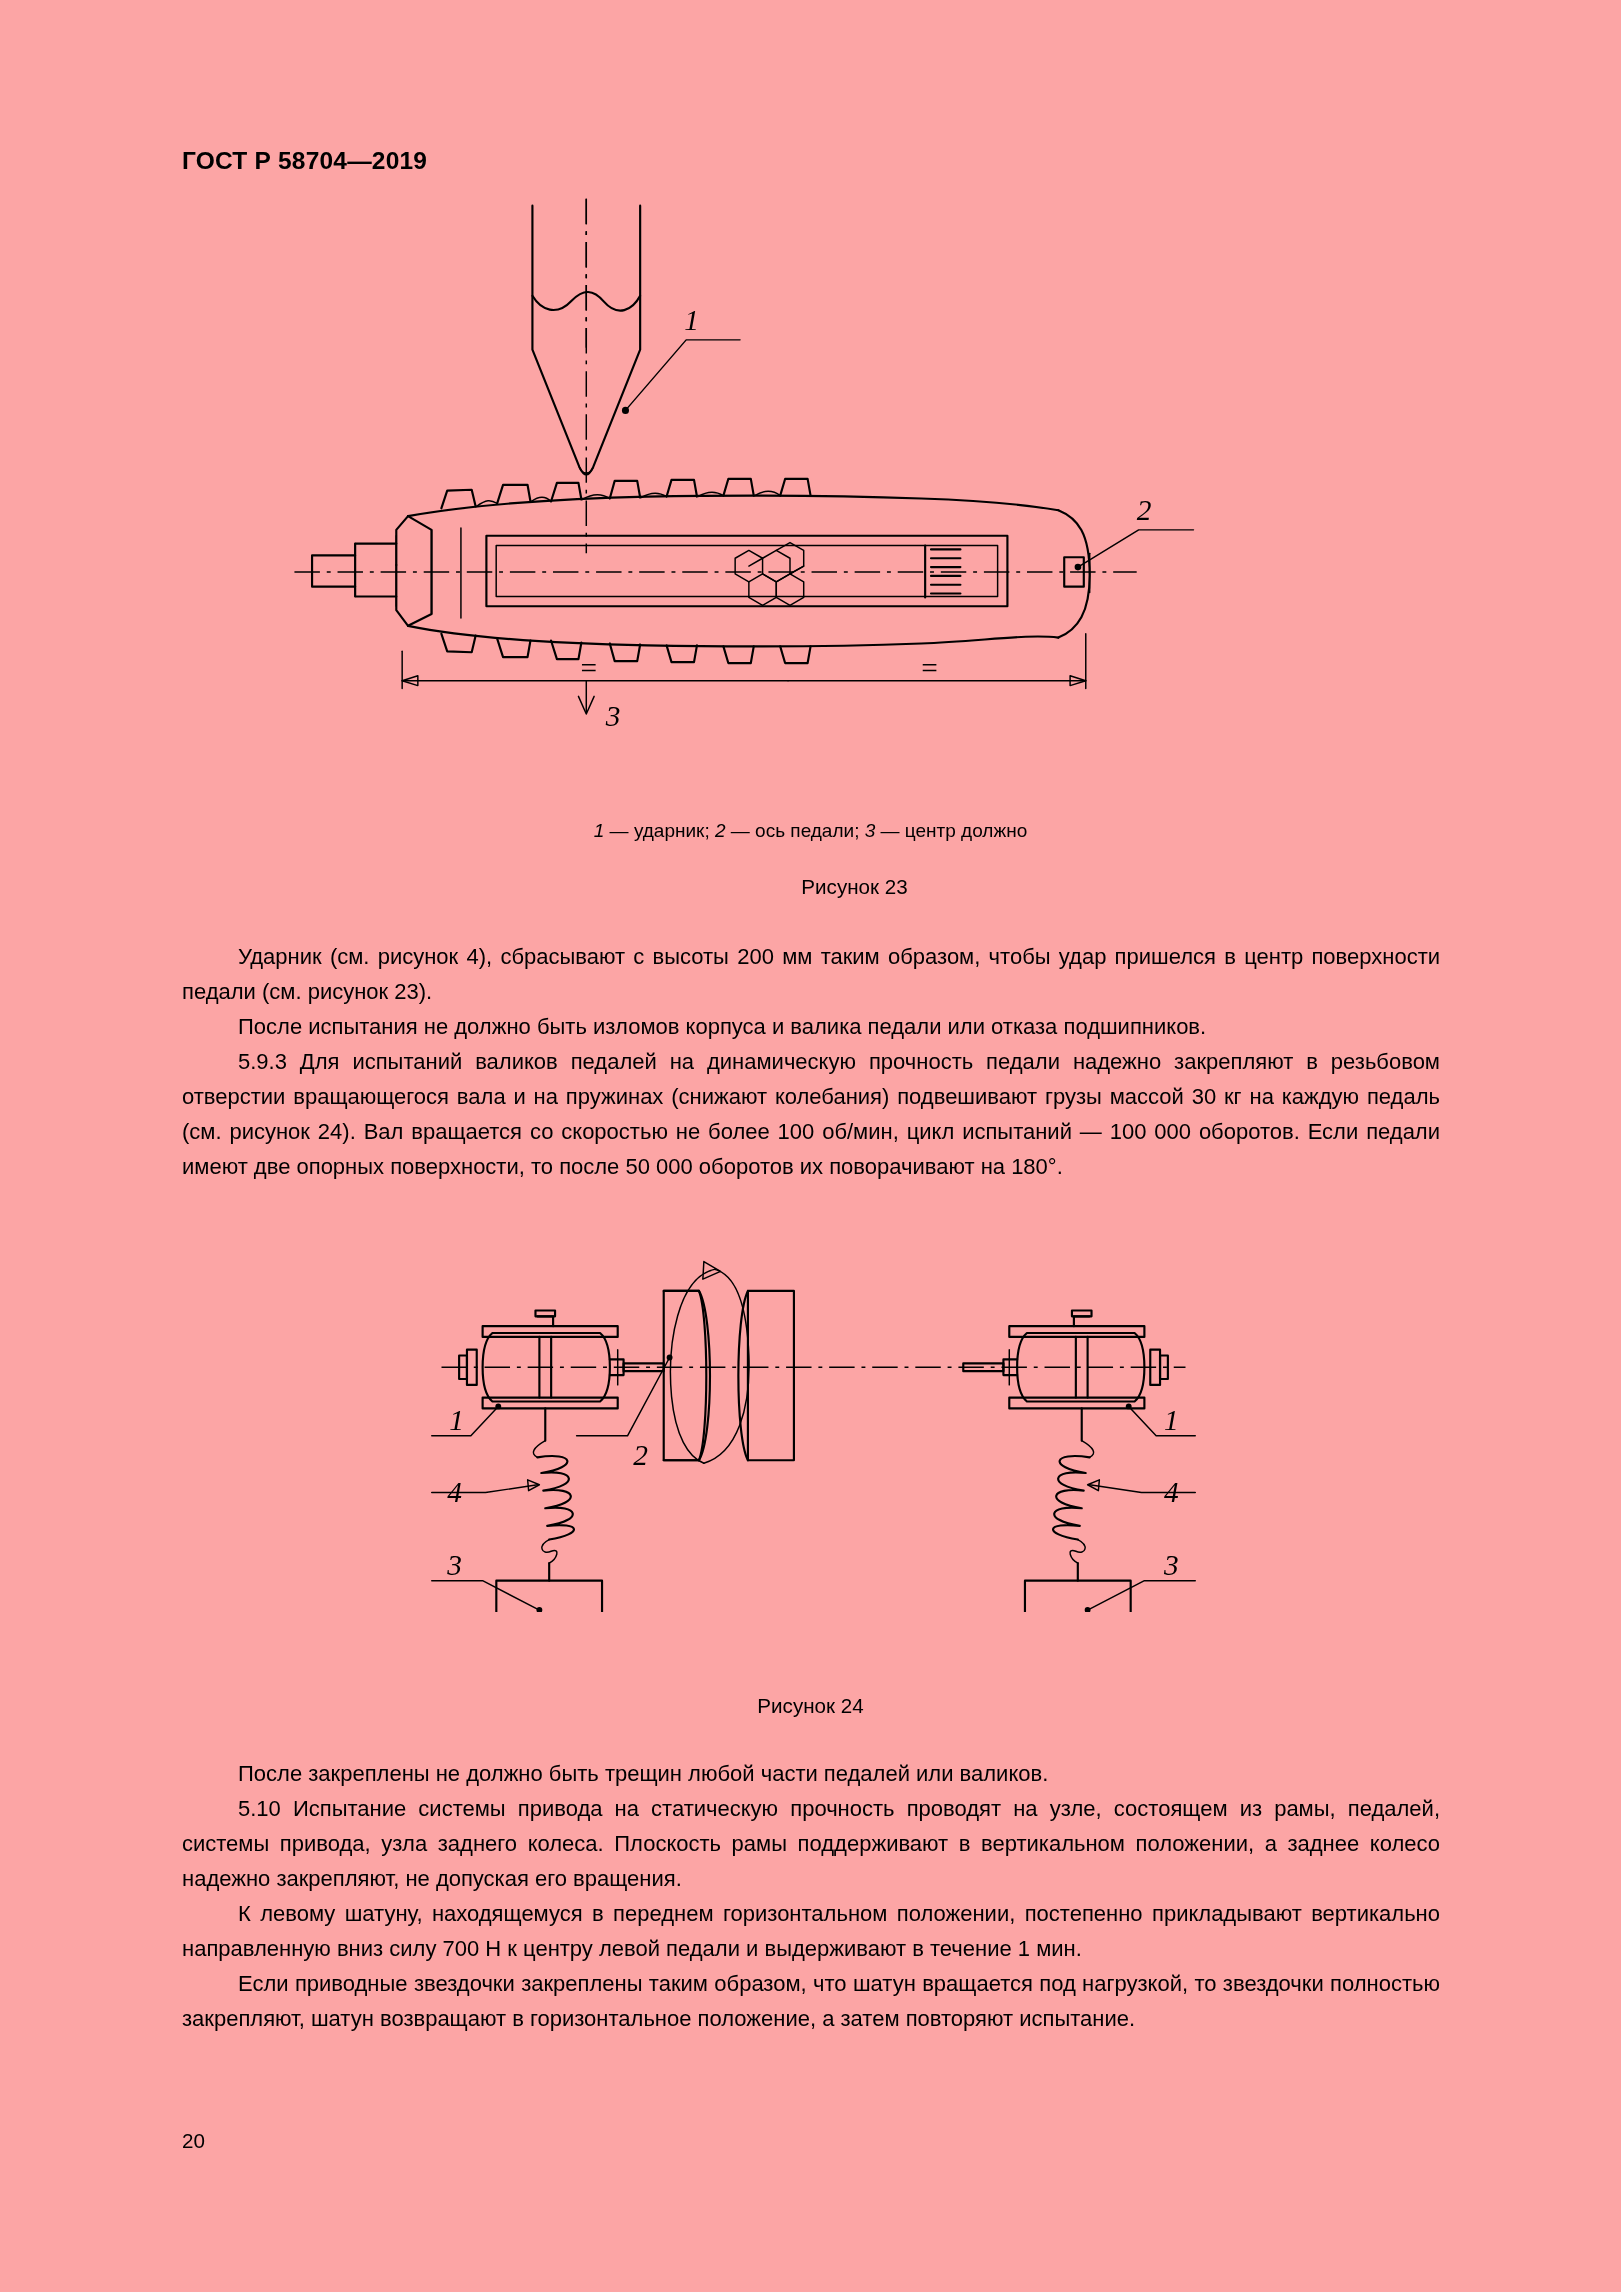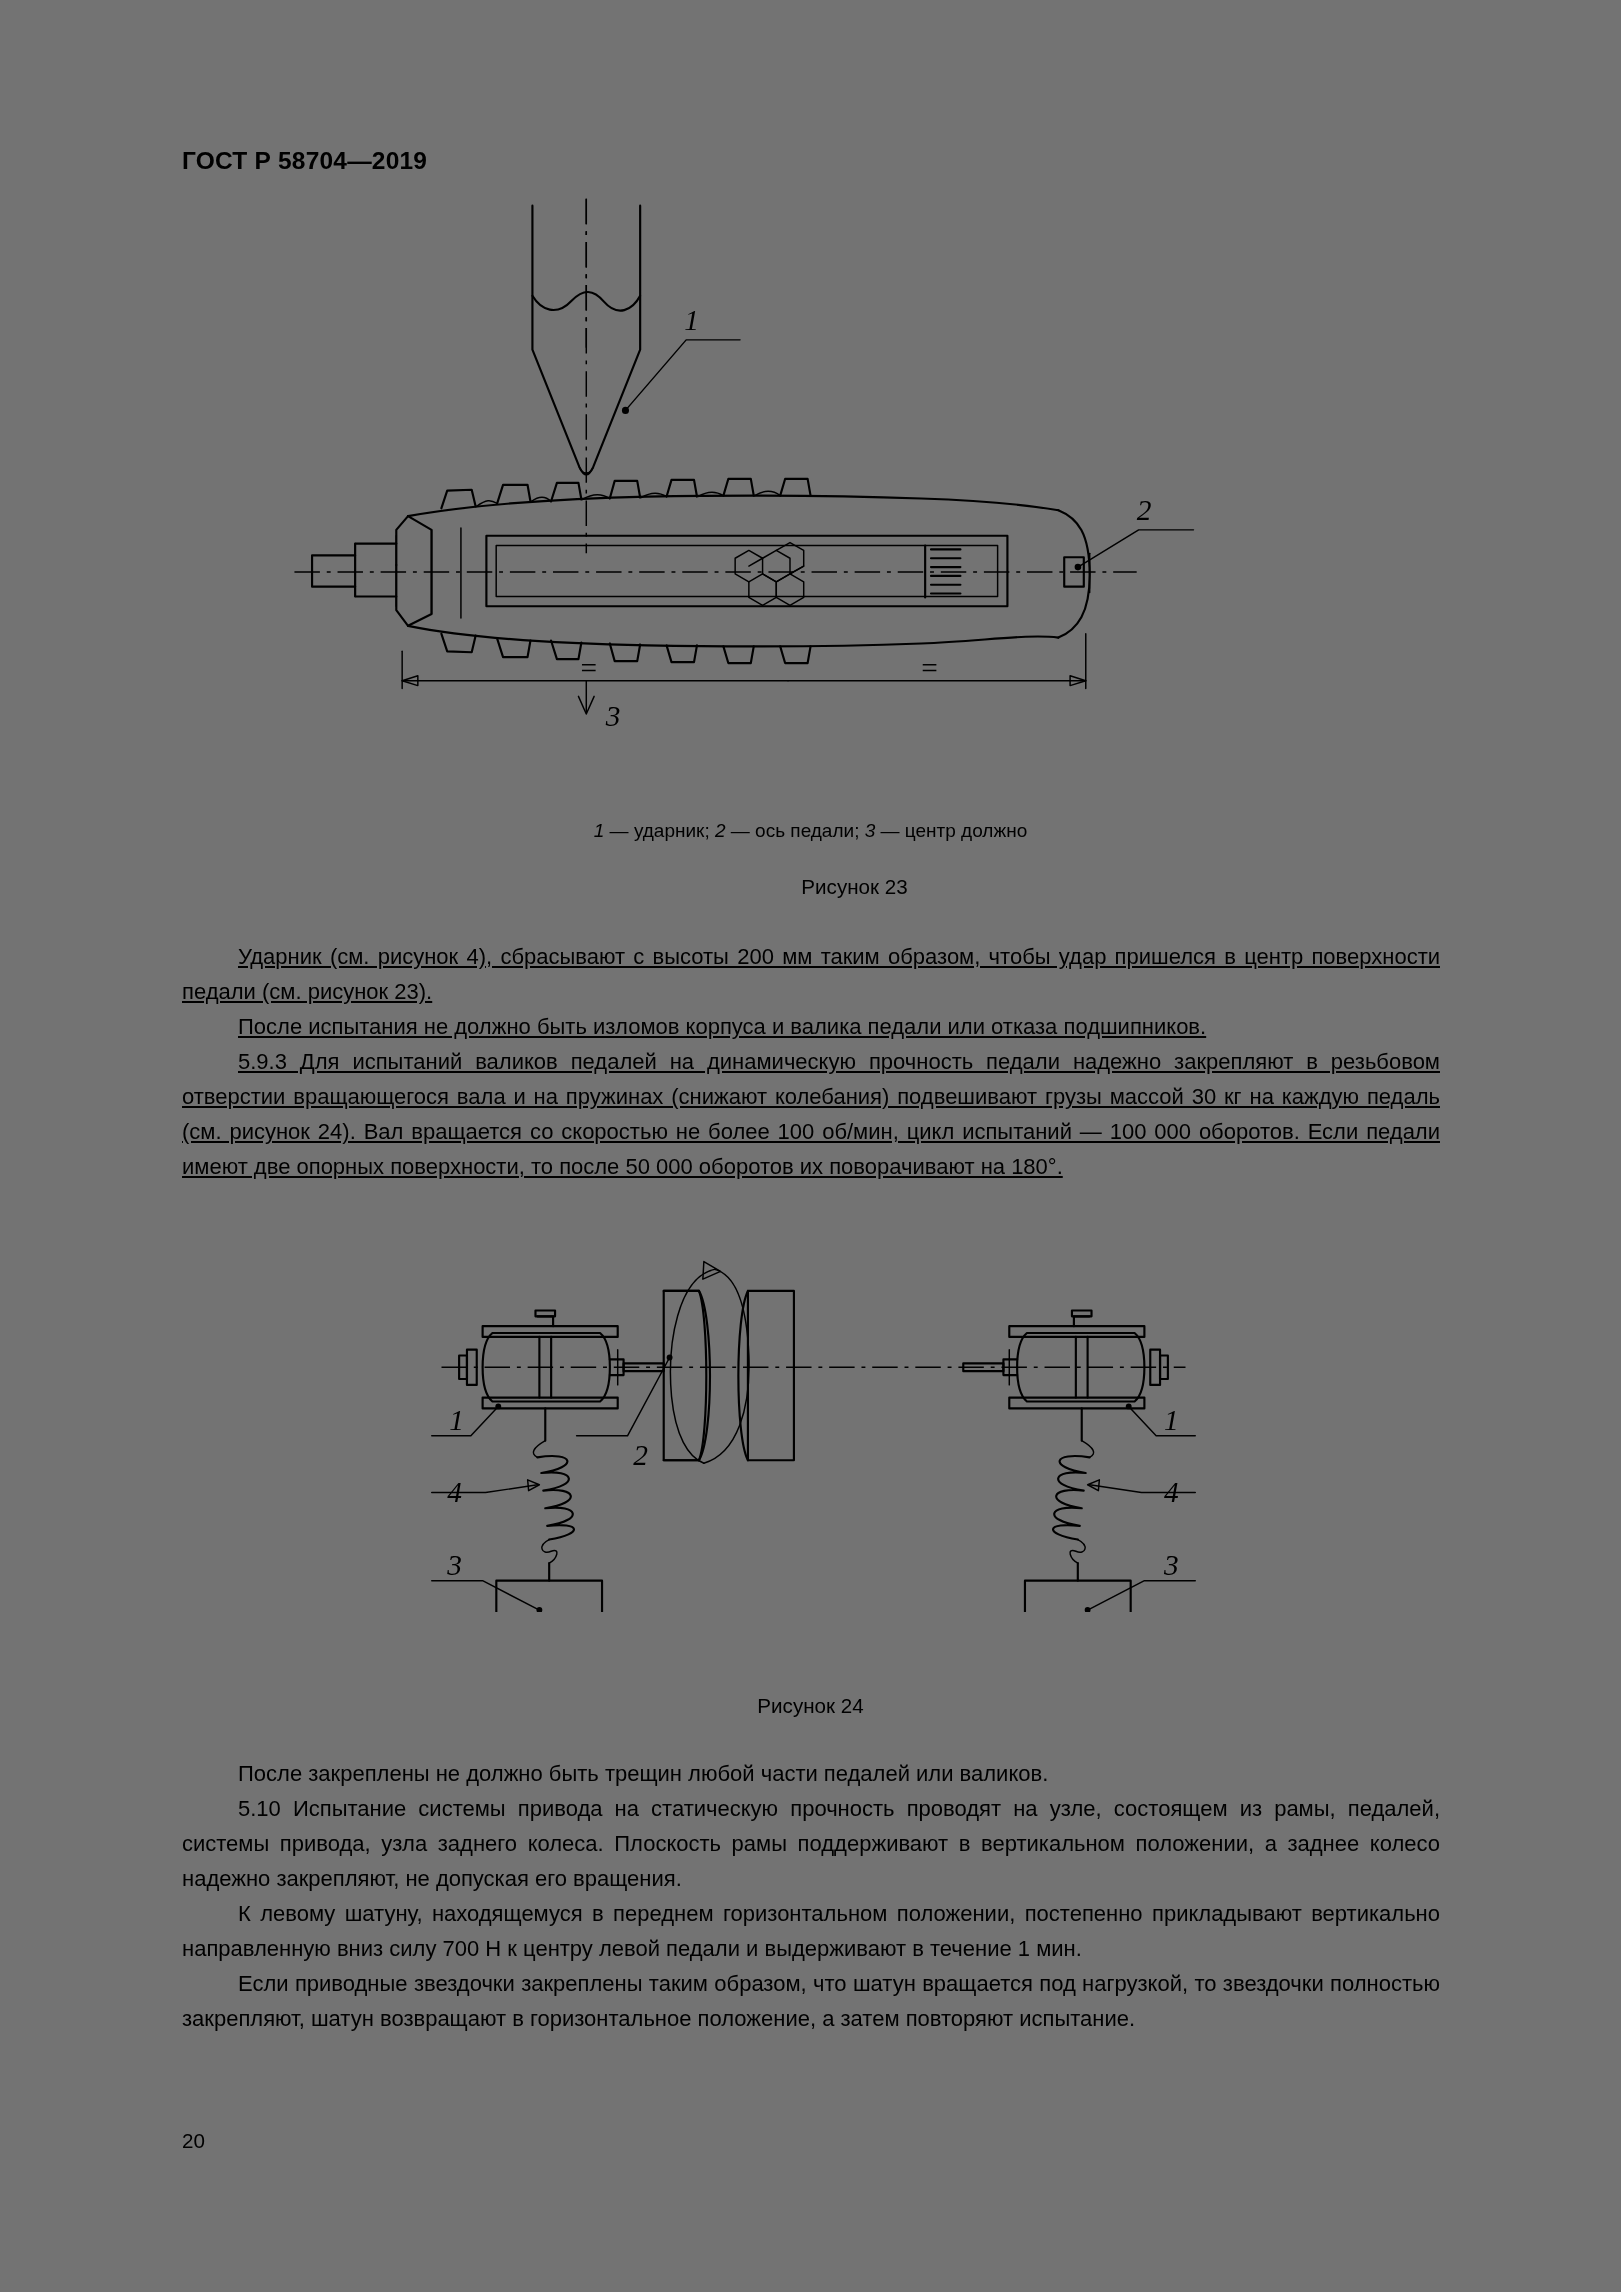--- a/index.html
+++ b/index.html
@@ -4,21 +4,21 @@
 <style>
   html, body {
     margin: 0;
     padding: 0;
     background: #ffffff;
   }
   .page {
     position: relative;
     width: 1621px;
     height: 2293px;
-    background: #737373;
+    background: #fca5a5;
     font-family: "Liberation Sans", sans-serif;
     color: #000000;
     overflow: hidden;
     box-sizing: border-box;
   }
   .header {
     position: absolute;
     left: 182px;
     top: 147px;
     font-size: 24.5px;
@@ -193,21 +193,21 @@
       <text class="lbl" x="318" y="546">3</text>
     </svg>
   </div>
 
   <div class="fig-legend" style="top:820px;">
     <span><i>1</i><span> — ударник; </span></span><span><i>2</i><span> — ось педали; </span></span><span><i>3</i><span> — центр должно</span></span>
   </div>
 
   <div class="fig-caption" style="top:875px;padding-left:44px;">Рисунок 23</div>
 
-  <div class="body-text" style="top:939px;text-decoration:underline;">
+  <div class="body-text" style="top:939px;">
     <p>Ударник (см. рисунок 4), сбрасывают с высоты 200 мм таким образом, чтобы удар пришелся в центр поверхности педали (см. рисунок 23).</p>
     <p>После испытания не должно быть изломов корпуса и валика педали или отказа подшипников.</p>
     <p>5.9.3 Для испытаний валиков педалей на динамическую прочность педали надежно закрепляют в резьбовом отверстии вращающегося вала и на пружинах (снижают колебания) подвешивают грузы массой 30 кг на каждую педаль (см. рисунок 24). Вал вращается со скоростью не более 100 об/мин, цикл испытаний — 100 000 оборотов. Если педали имеют две опорных поверхности, то после 50 000 оборотов их поворачивают на 180°.</p>
   </div>
 
   <div class="fig24-svg-wrap">
     <svg width="765" height="372" viewBox="0 0 780 380" aria-label="figure 24">
 
       <path class="ln" d="M237 52 L237 225 L273 225 C 283 200 283 78 273 52 Z" fill="none"></path>
       <path class="ln" d="M237 52 L273 52"></path>

